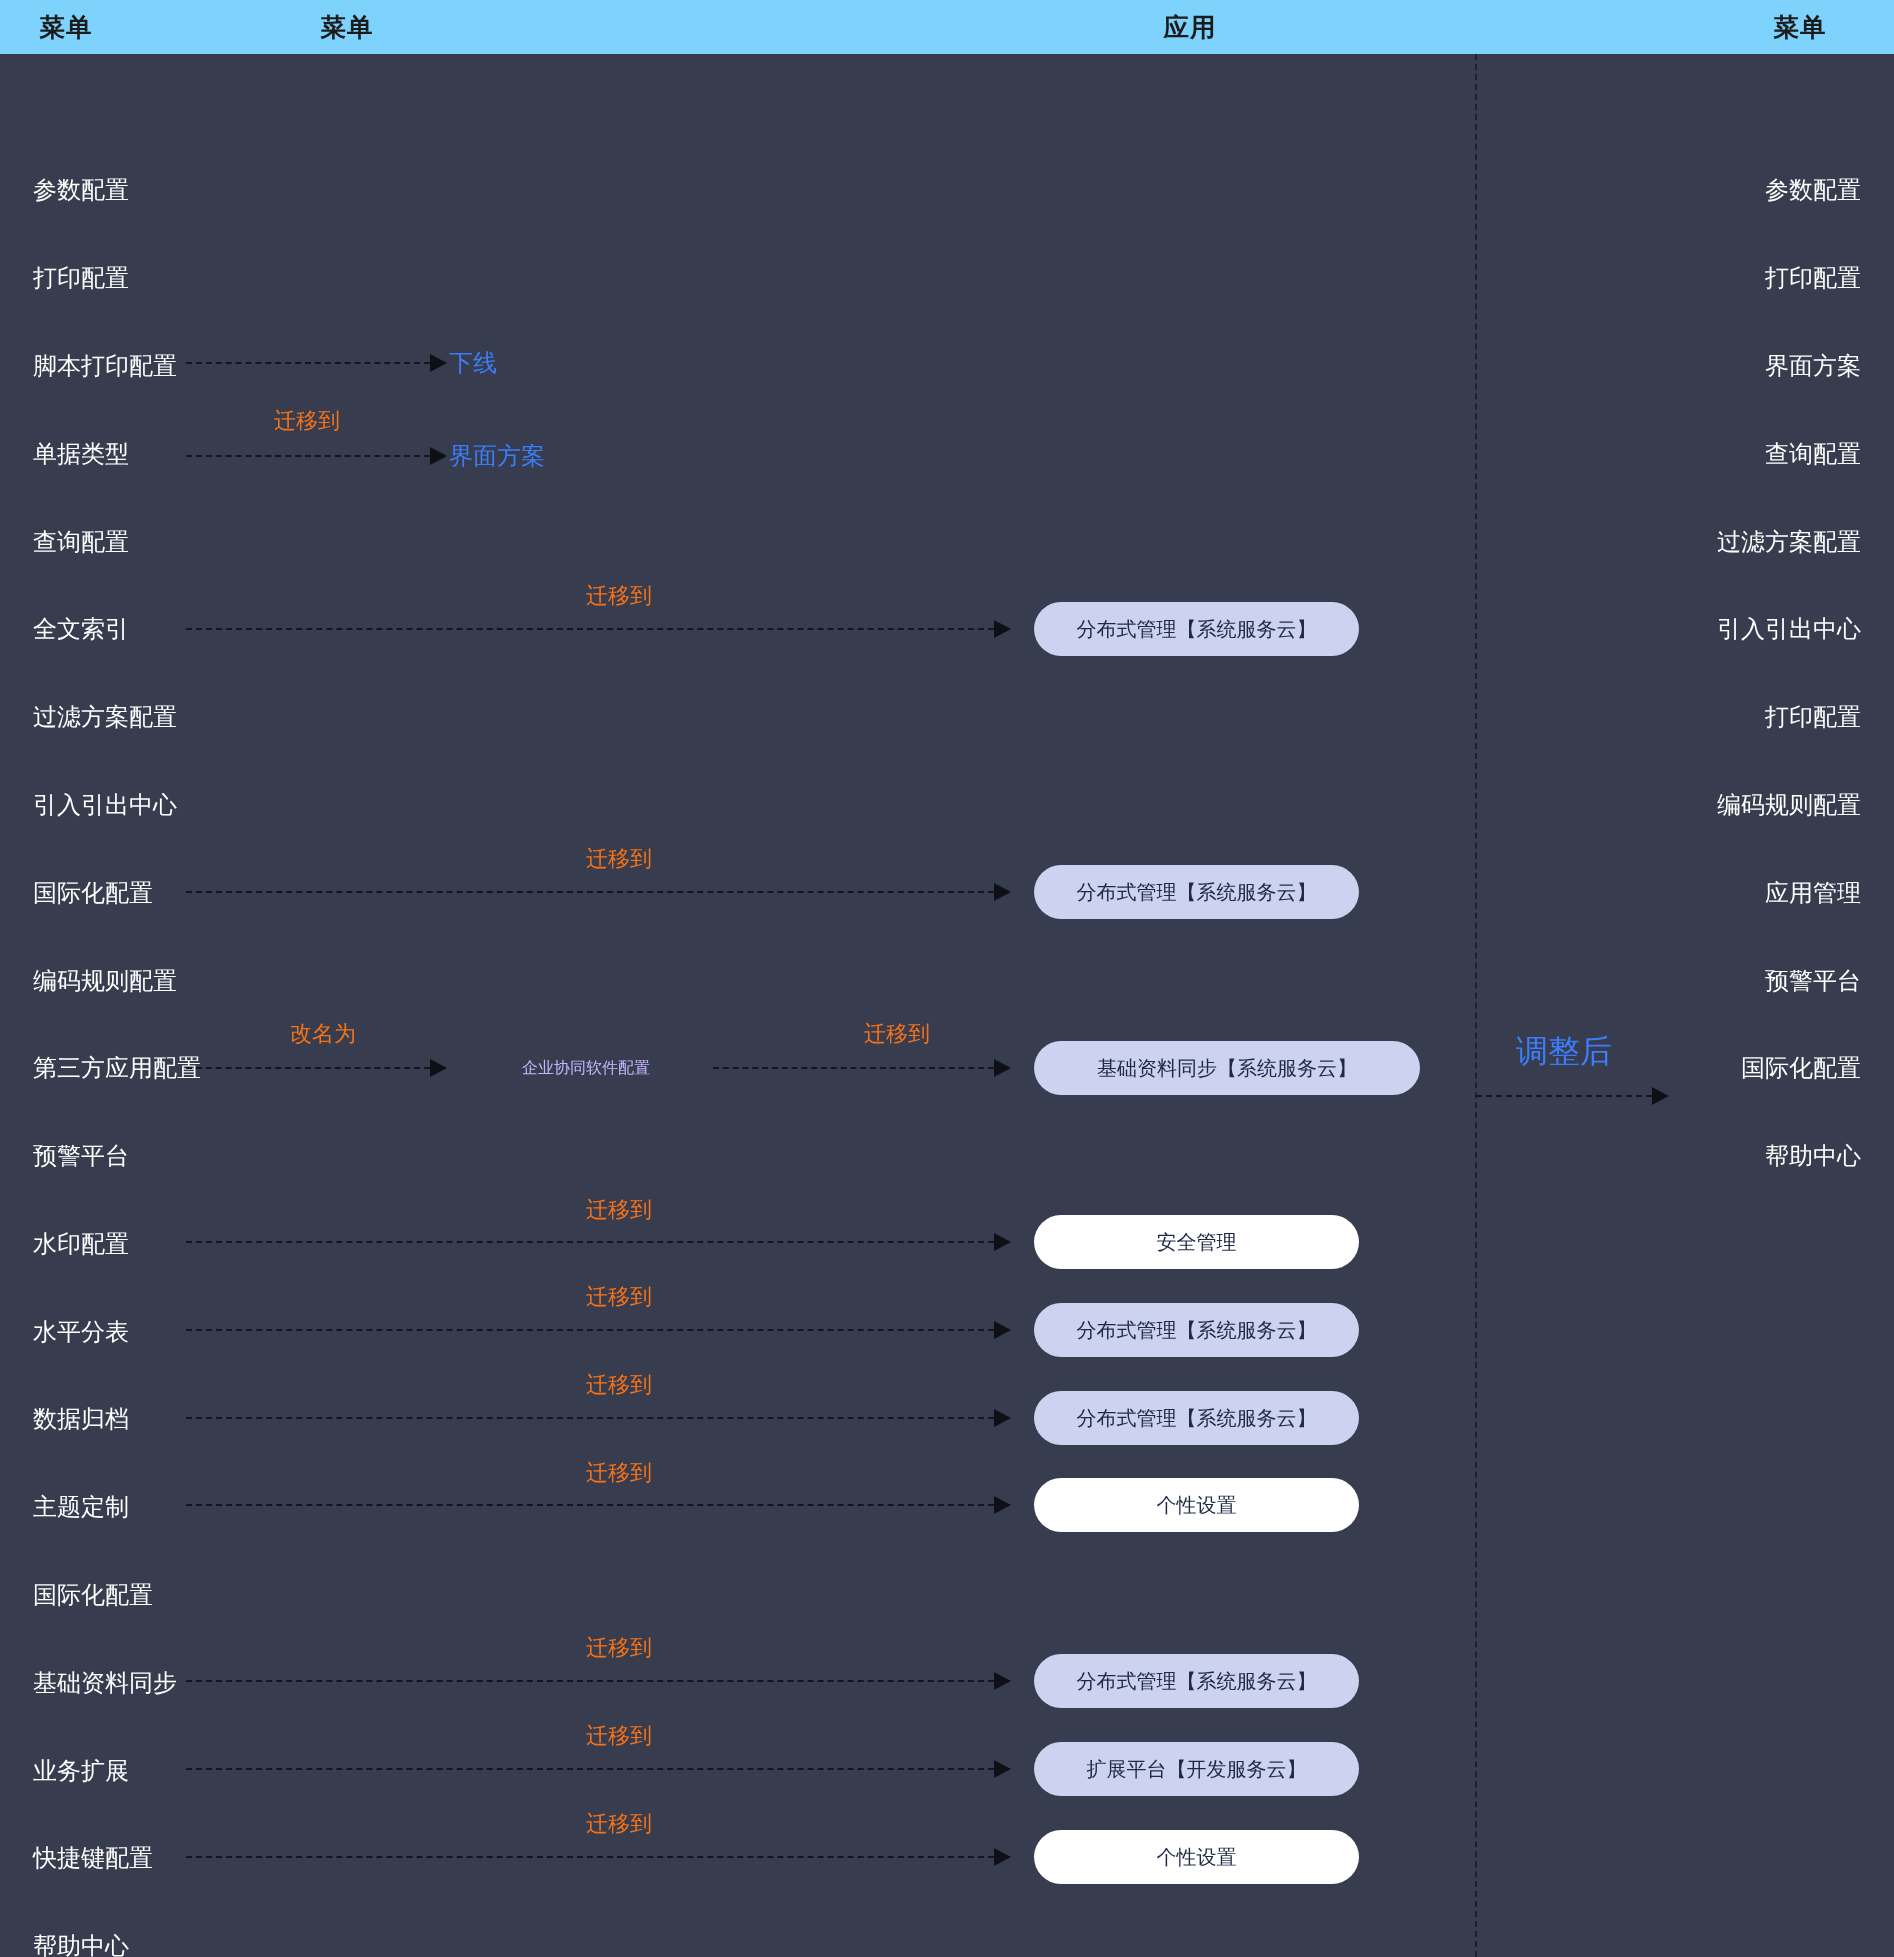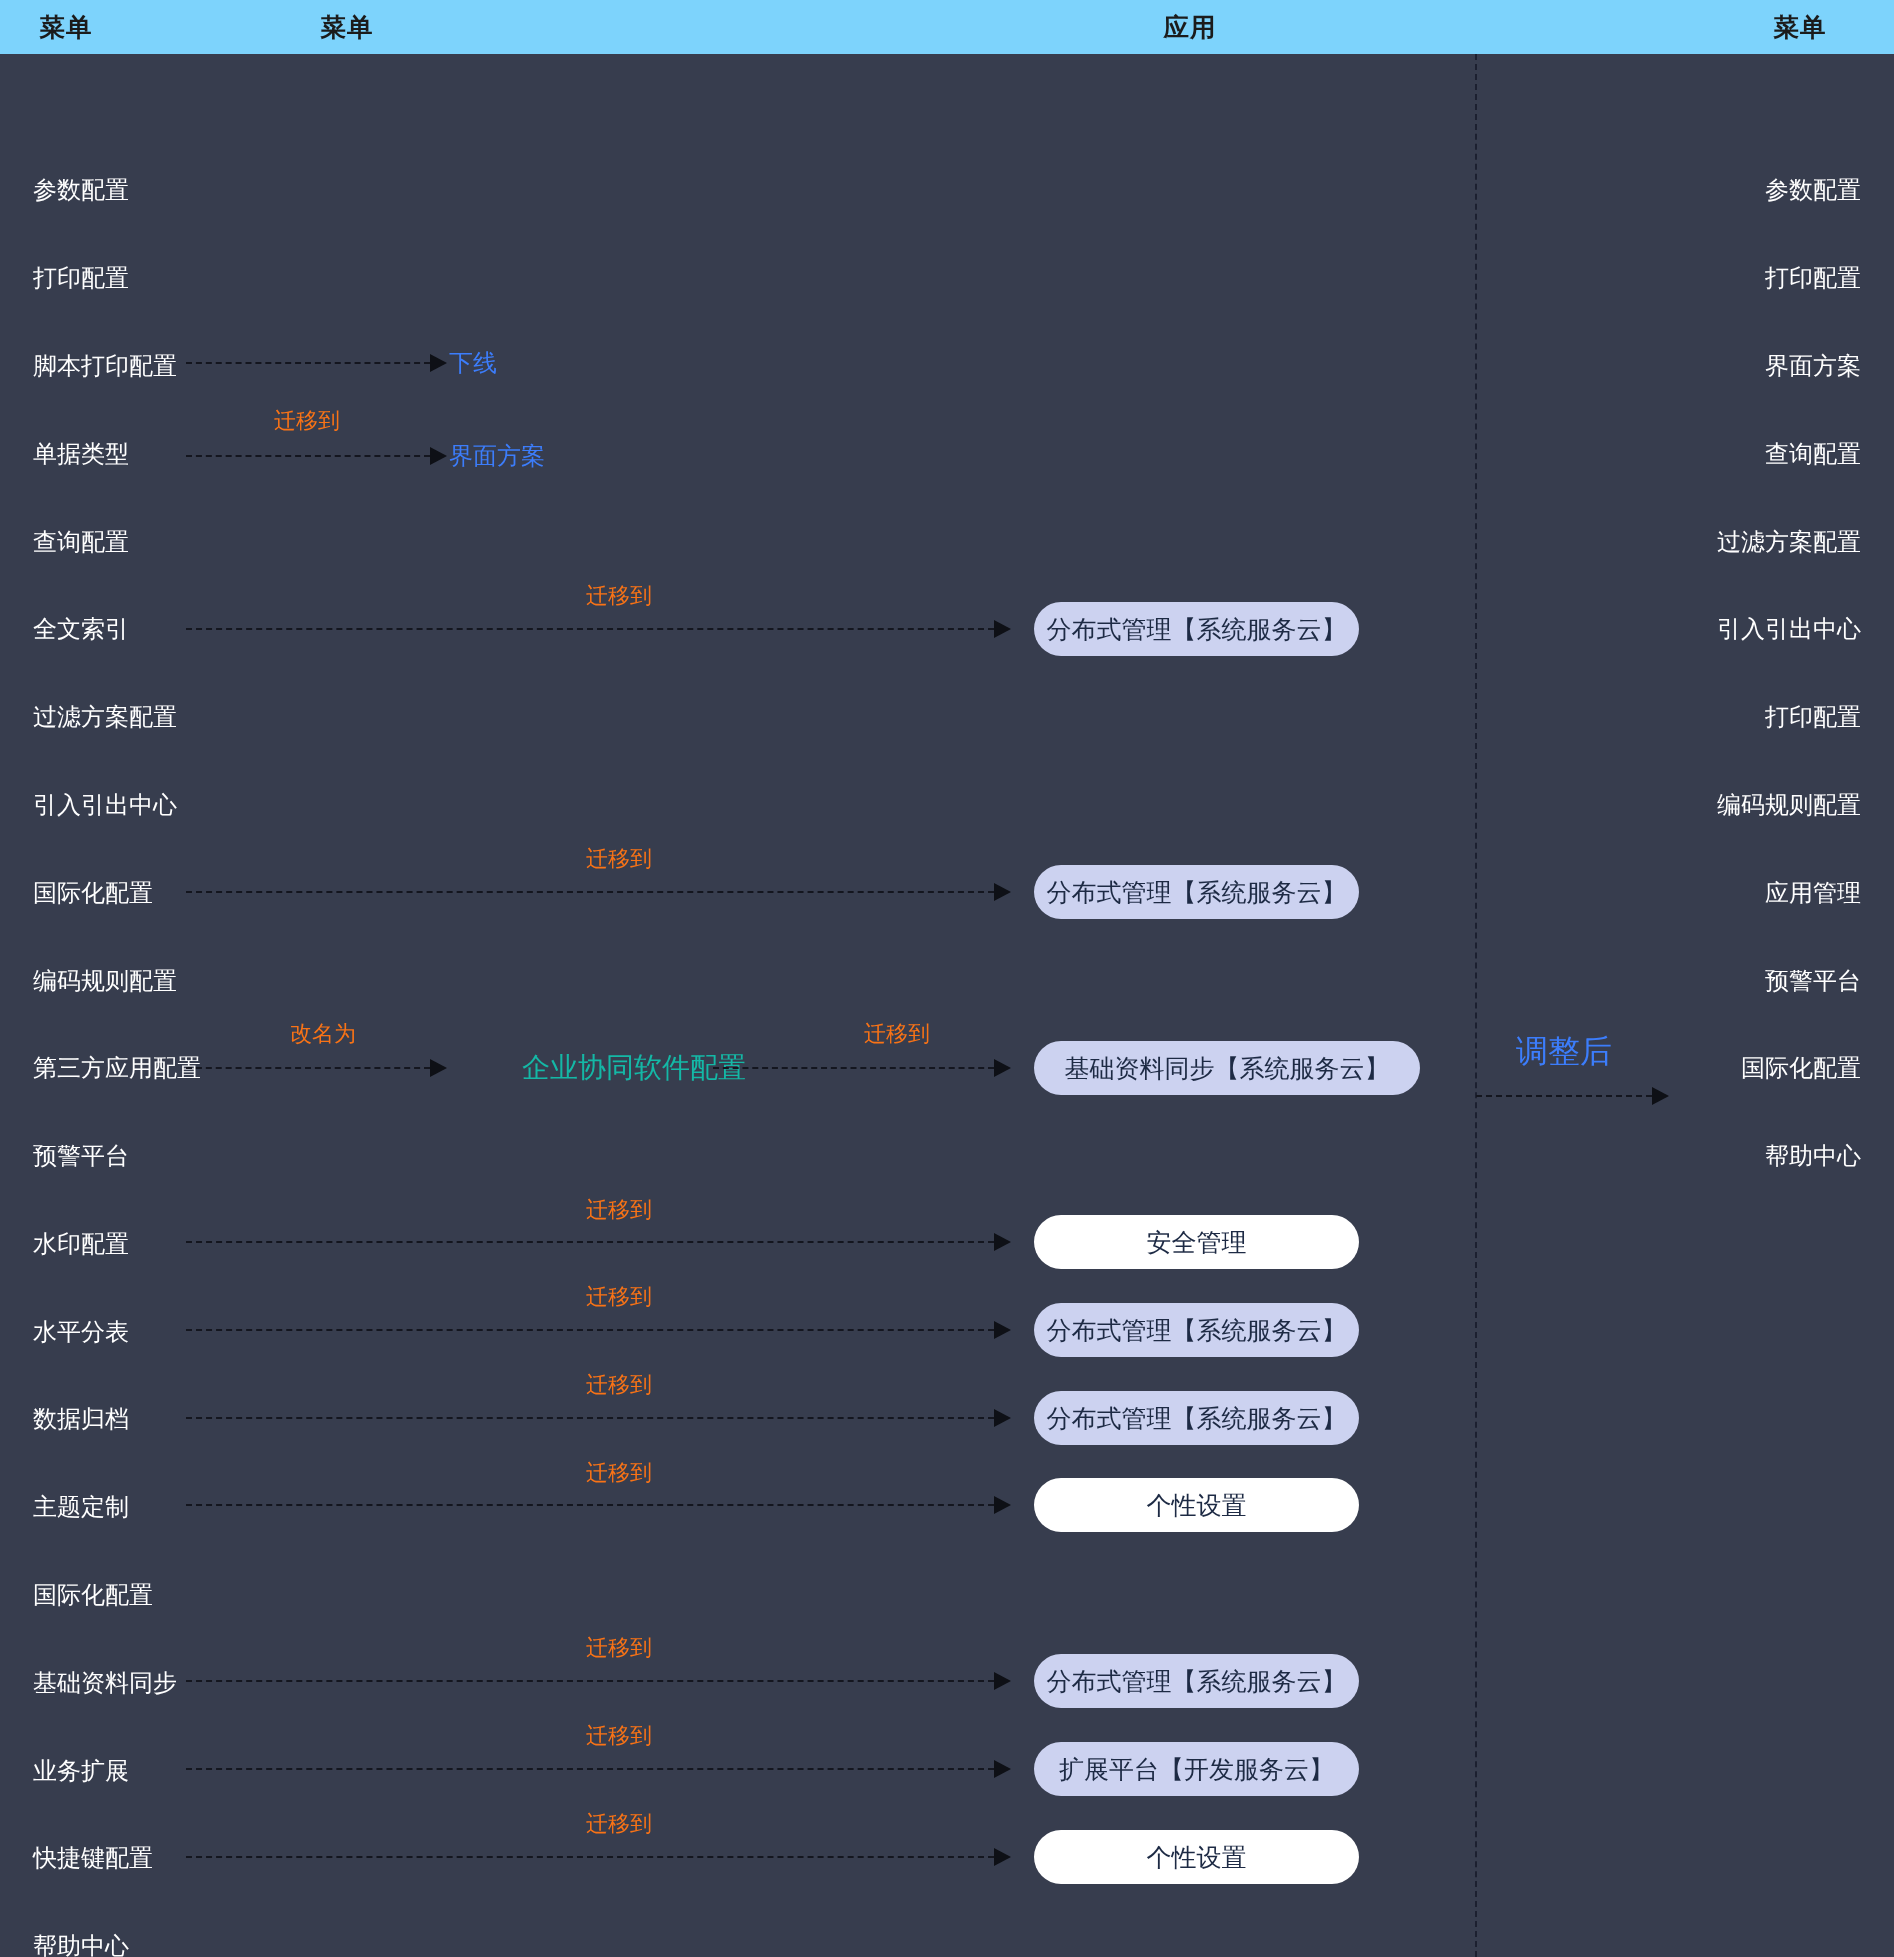--- a/index.html
+++ b/index.html
@@ -51,21 +51,21 @@
   .right-item{
     position:absolute;right:33px;
     font-size:24px;color:#ffffff;
     white-space:nowrap;
     transform:translateY(-50%);
   }
 
   
   .mid-item{
     position:absolute;
-    font-size:28px;color:#14b8a6;
+    font-size:16px;color:#c4b5fd;
     white-space:nowrap;
     transform:translateY(-50%);
   }
 
   
   .arrow{
     position:absolute;height:0;
     border-top:2.6px dashed #14161f;
     transform:translateY(-50%);
   }
@@ -91,21 +91,21 @@
     white-space:nowrap;
     transform:translateY(-50%);
   }
 
   
   .pill{
     position:absolute;
     height:54px;
     border-radius:30px;
     display:flex;align-items:center;justify-content:center;
-    font-size:25px;
+    font-size:20px;
     white-space:nowrap;
     transform:translateY(-50%);
   }
   .pill.lavender{ background:#ccd2f0; color:#1d2a44; }
   .pill.white{ background:#ffffff; color:#1d2a44; }
 
   
   .after-label{
     position:absolute;
     font-size:32px;color:#3c7dfb;

